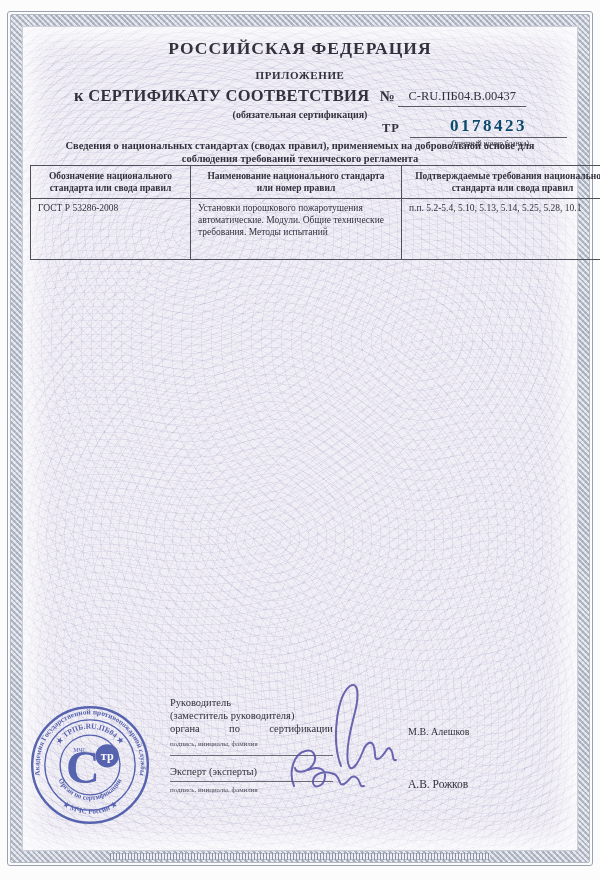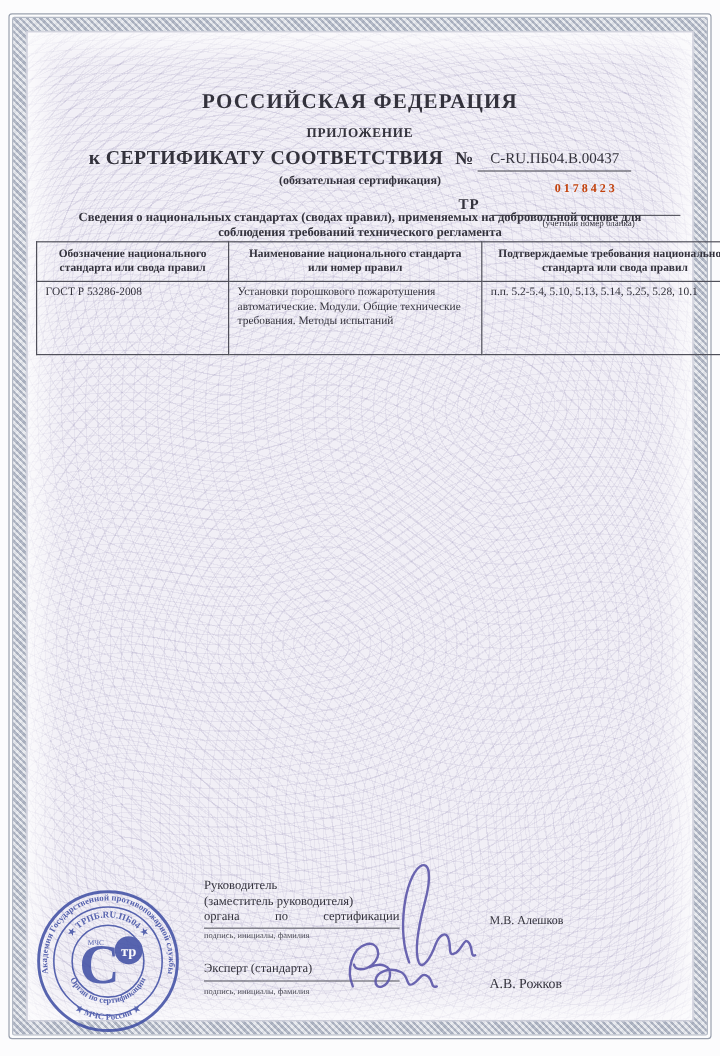--- a/index.html
+++ b/index.html
@@ -25,21 +25,21 @@
     border:1px solid #ccced9;
     background-color:#f1eff6;
     background-image:
       repeating-radial-gradient(circle at 30% 25%, rgba(125,115,165,.11) 0 1px, transparent 1px 8px),
       repeating-radial-gradient(circle at 72% 38%, rgba(125,115,165,.10) 0 1px, transparent 1px 10px),
       repeating-radial-gradient(circle at 45% 62%, rgba(125,115,165,.10) 0 1px, transparent 1px 9px),
       repeating-radial-gradient(circle at 15% 85%, rgba(125,115,165,.09) 0 1px, transparent 1px 7px),
       repeating-radial-gradient(circle at 85% 80%, rgba(125,115,165,.09) 0 1px, transparent 1px 8px);
     box-shadow: inset 0 0 24px 12px rgba(255,255,255,.78);
   }
-  .content { position:absolute; inset:0;margin-top:36px; }
+  .content { position:absolute; inset:0; }
 
   
   .title-country {
     position:absolute; top:38px; left:0; width:100%; text-align:center;
     font-size:17.5px; font-weight:bold; letter-spacing:1px;
   }
   .title-doctype {
     position:absolute; top:69px; left:0; width:100%; text-align:center;
     font-size:11px; font-weight:bold; letter-spacing:.6px;
   }
@@ -53,22 +53,22 @@
     border-bottom:1px solid #5a5a64; vertical-align:1px;
   }
   .cert-subtitle {
     position:absolute; top:109px; left:0; width:100%; text-align:center;
     font-size:10px; font-weight:bold;
   }
   .tr-block { position:absolute; top:116px; right:33px; width:185px; }
   .tr-row { display:flex; align-items:flex-end; }
   .tr-label { font-size:12.5px; font-weight:bold; letter-spacing:1px; margin-right:10px; padding-bottom:2px; }
   .tr-number {
-    flex:1; text-align:center; font-size:10px; font-weight:bold; letter-spacing:2.5px;
-    color:#c2410c; border-bottom:1px solid #5a5a64; padding-bottom:16px;
+    flex:1; text-align:center; font-size:17px; font-weight:bold; letter-spacing:2.5px;
+    color:#0c4a6e; border-bottom:1px solid #5a5a64; padding-bottom:1px;
   }
   .tr-caption { font-size:7.5px; text-align:center; margin-left:32px; padding-top:1px; }
 
   .intro {
     position:absolute; top:140px; left:38px; right:38px; text-align:center;
     font-size:10.5px; font-weight:bold; line-height:12.5px;
   }
 
   
   .std-table {
@@ -82,21 +82,21 @@
   }
   .std-table td {
     vertical-align:top; padding:4px 7px; line-height:11.8px; height:52px;
   }
   .col1 { width:143px; } .col2 { width:194px; } .col3 { width:205px; }
 
   
   .head-role {
     position:absolute; left:170px; top:697px; width:163px;
     font-size:10.5px; line-height:12.8px;
-    border-bottom:1px solid #6a6a74; padding-bottom:2px;
+    border-bottom:1px solid #6a6a74; padding-bottom:20px;
   }
   .head-role .justify { display:block; text-align:justify; text-align-last:justify; }
   .head-caption { position:absolute; left:170px; top:740px; font-size:7px; color:#4a4a55; }
   .head-name { position:absolute; left:408px; top:726px; font-size:10px; }
   .expert-role {
     position:absolute; left:170px; top:766px; width:163px;
     font-size:10.5px; border-bottom:1px solid #6a6a74; padding-bottom:4px;
   }
   .expert-caption { position:absolute; left:170px; top:786px; font-size:7px; color:#4a4a55; }
   .expert-name { position:absolute; left:408px; top:778px; font-size:11.5px; }
@@ -163,21 +163,21 @@
     </table>
 
     <div class="head-role">
       <span class="line">Руководитель</span><br>
       <span class="line">(заместитель руководителя)</span>
       <span class="justify">органа по сертификации</span>
     </div>
     <div class="head-caption">подпись, инициалы, фамилия</div>
     <div class="head-name">М.В. Алешков</div>
 
-    <div class="expert-role">Эксперт (стандарта)</div>
+    <div class="expert-role">Эксперт (эксперты)</div>
     <div class="expert-caption">подпись, инициалы, фамилия</div>
     <div class="expert-name">А.В. Рожков</div>
 
     <svg class="sig1" viewBox="0 0 76 96">
       <path class="sig-path" d="M 18,88 C 8,62 14,18 27,8 C 35,3 37,16 31,38 C 26,57 22,78 26,88 C 29,95 36,84 40,73 C 43,65 49,61 51,69 C 53,76 50,84 57,80 C 63,76 64,66 68,72 C 71,76 69,84 73,82"></path>
     </svg>
     <svg class="sig2" viewBox="0 0 86 63">
       <path class="sig-path" d="M 10,44 C 4,30 10,12 21,9 C 31,6 35,18 26,26 C 20,31 12,31 11,26 M 24,28 C 33,24 42,26 41,35 C 40,45 28,48 29,39 C 30,31 41,28 50,32 C 57,35 54,45 60,42 C 66,39 67,31 73,36 C 77,39 75,46 80,44"></path>
     </svg>
 

